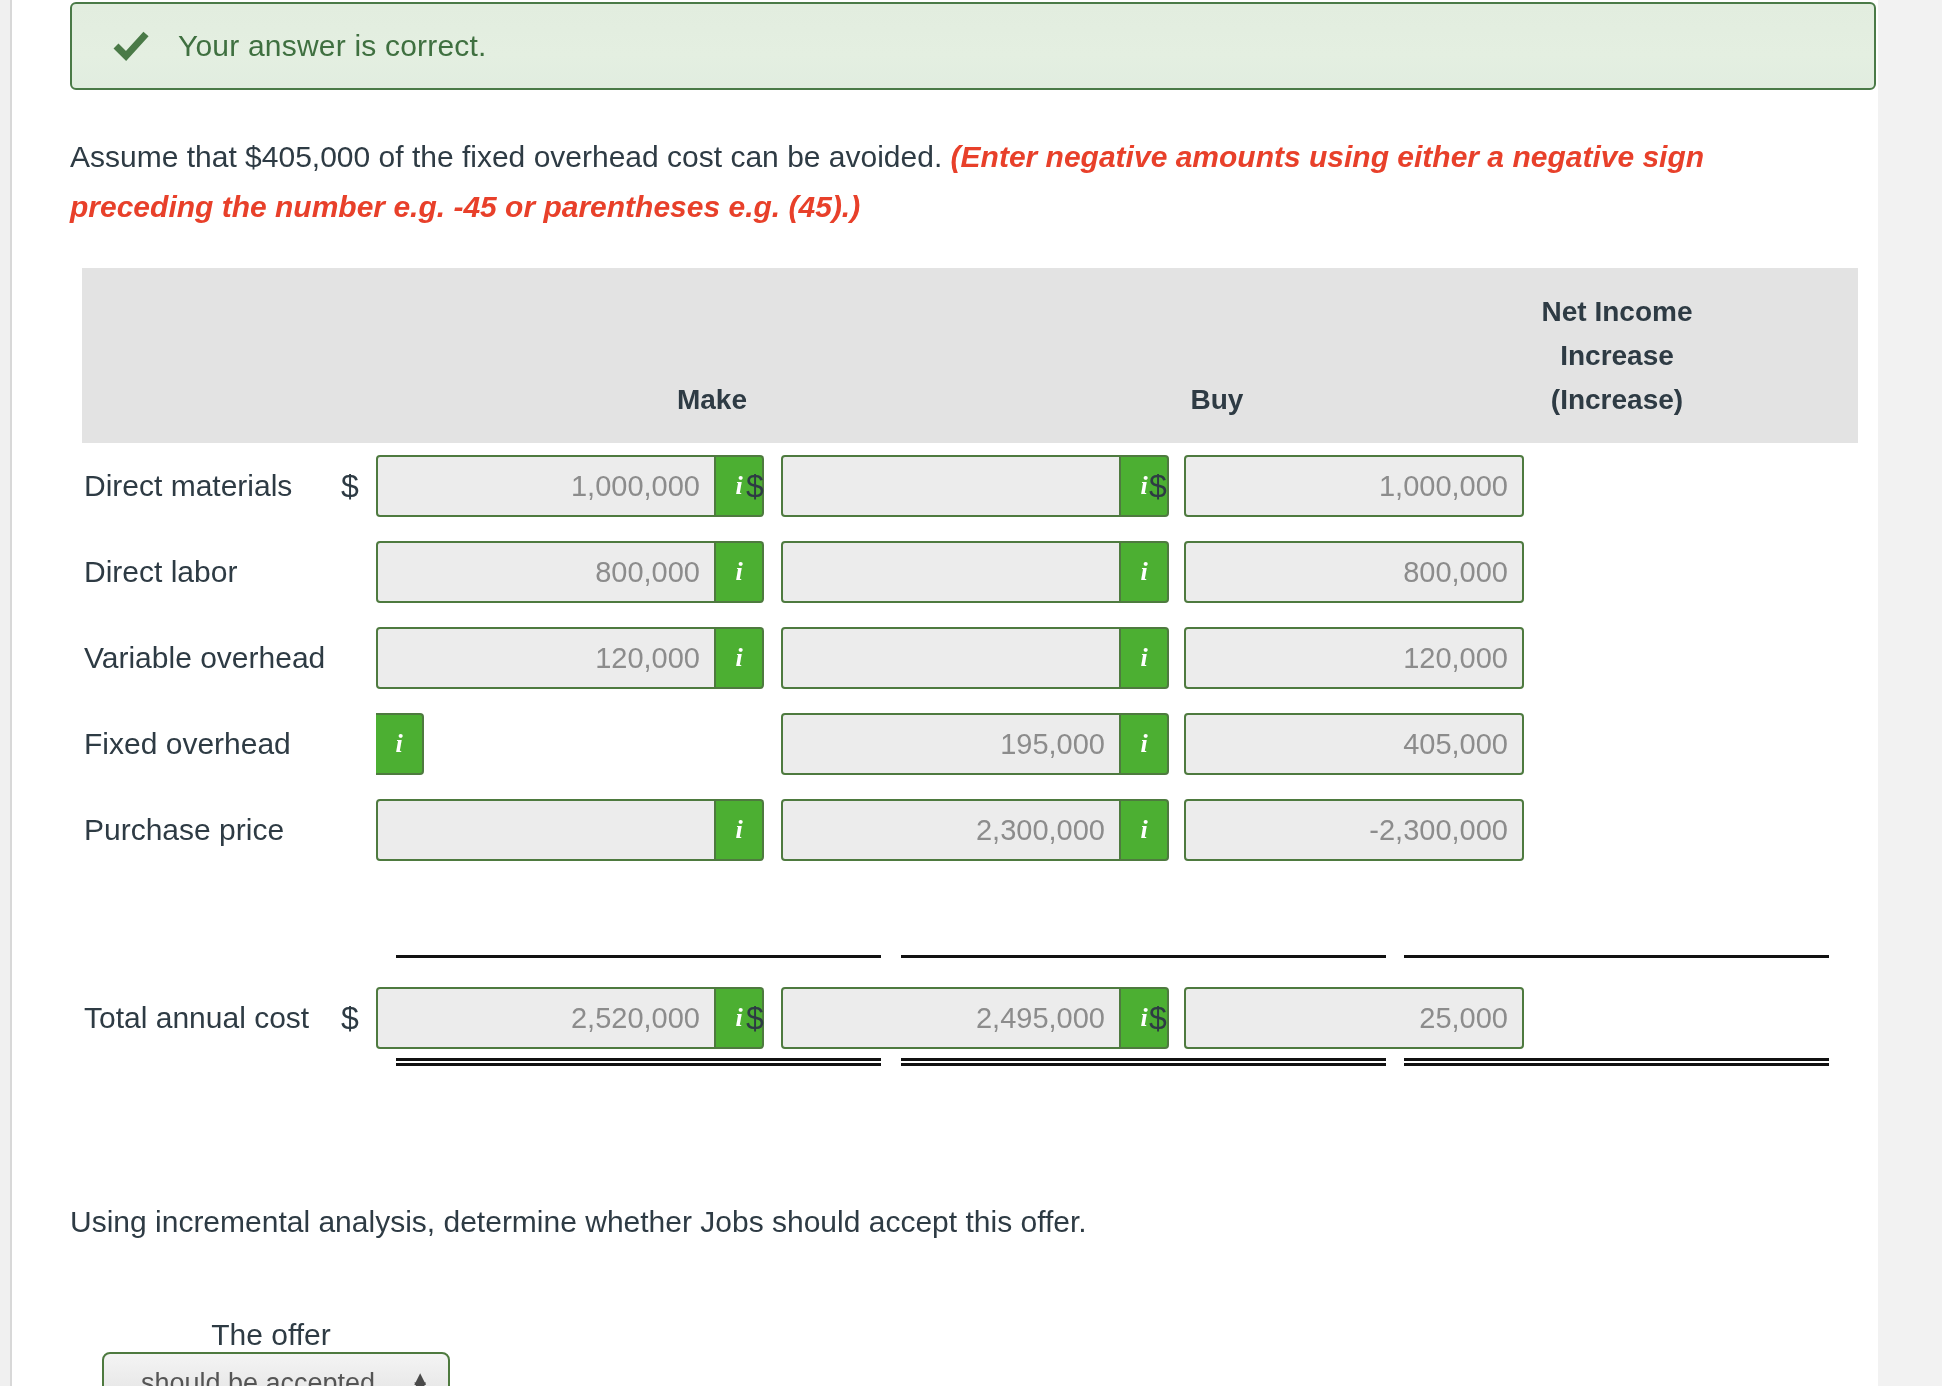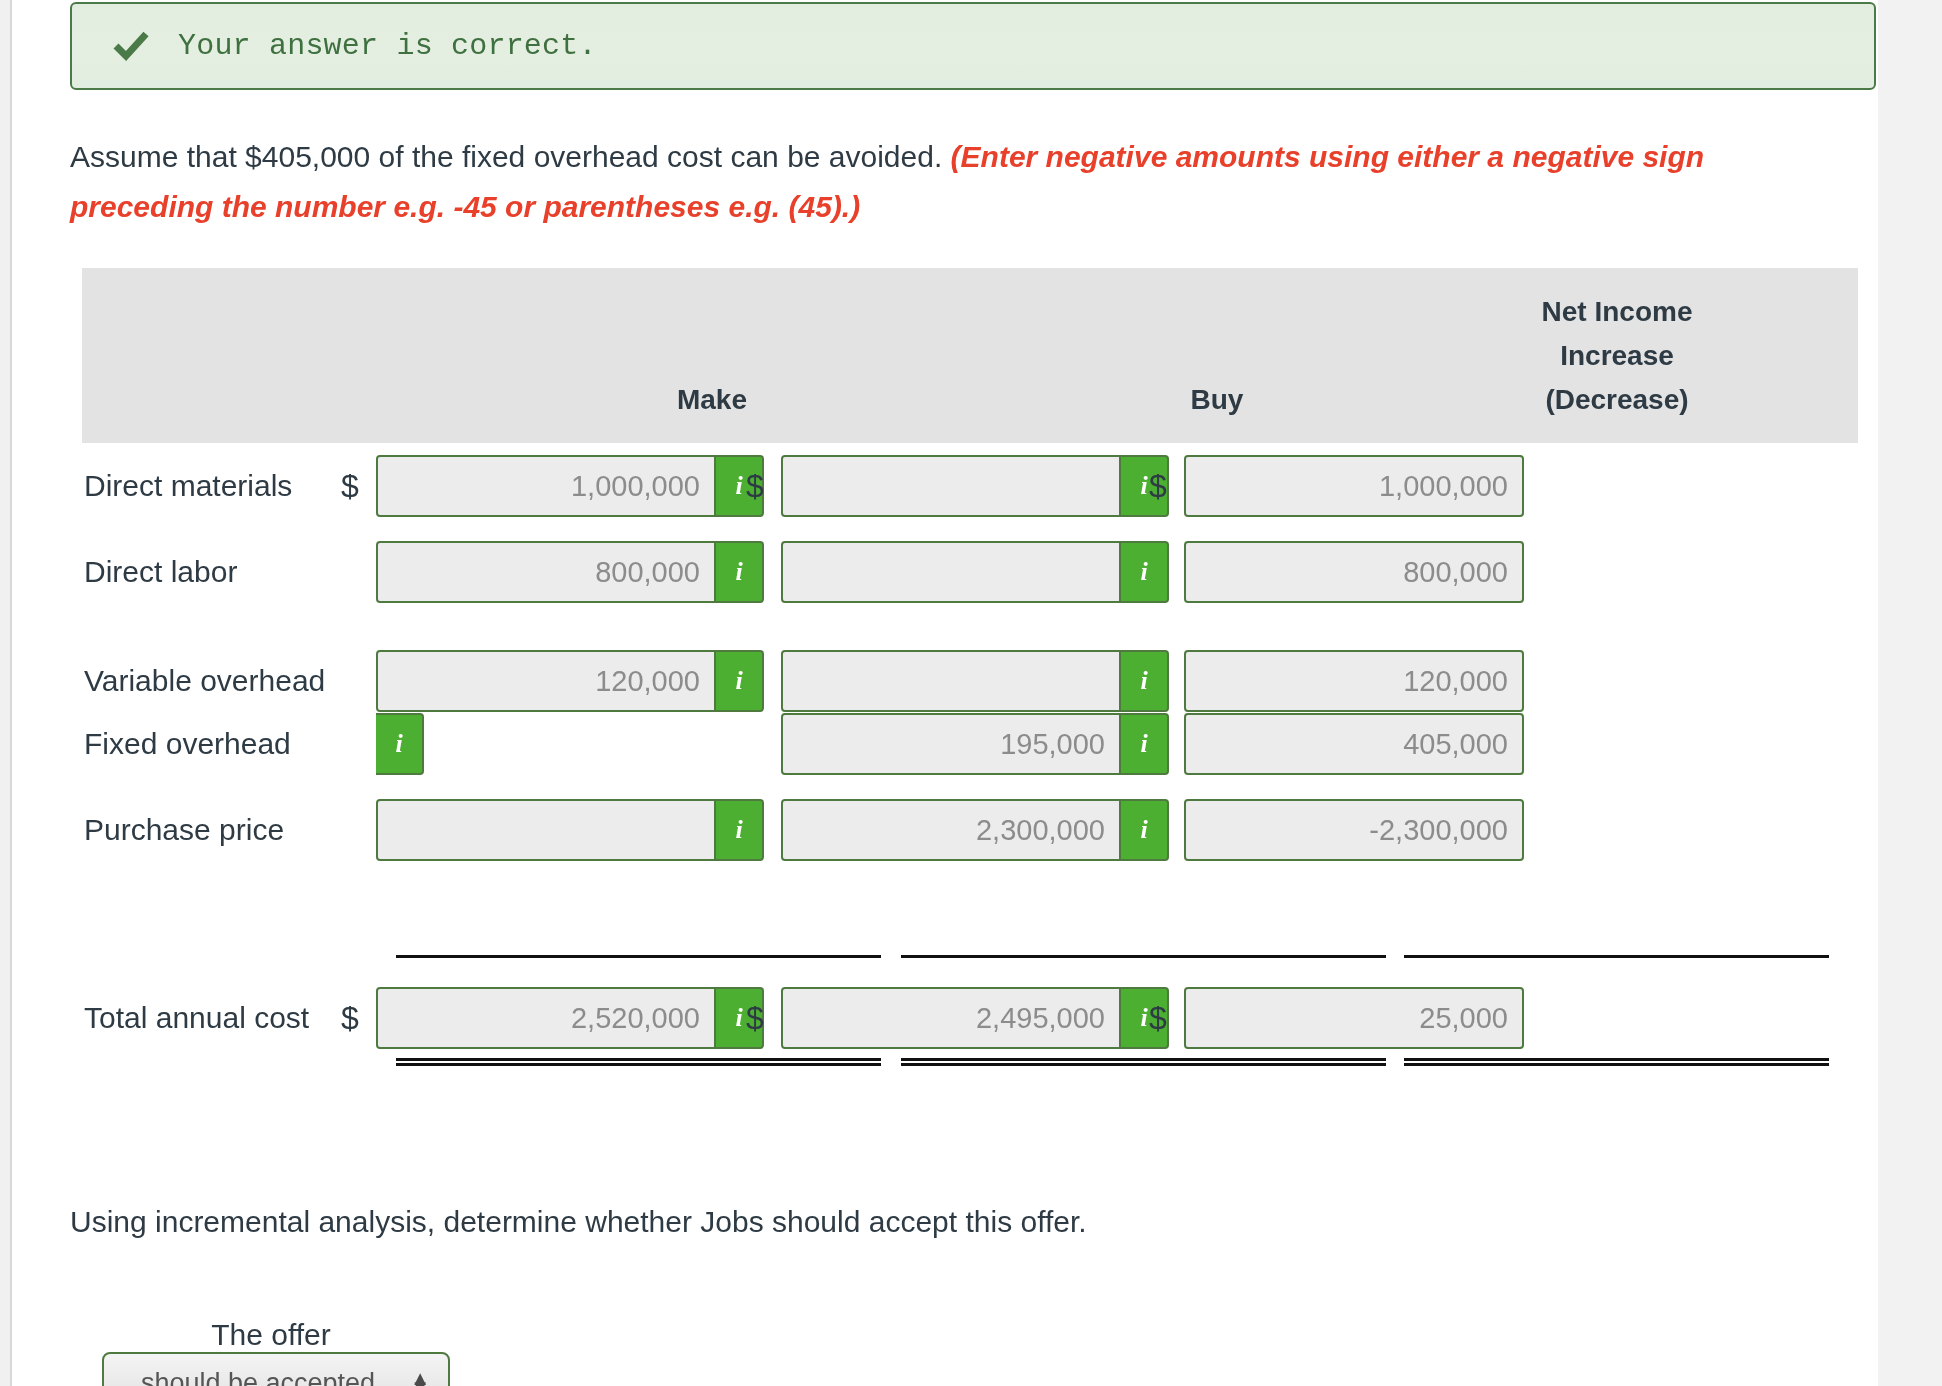--- a/index.html
+++ b/index.html
@@ -60,21 +60,21 @@
     display: flex; align-items: center; justify-content: center;
     color: #4a7a47;
     font-size: 40px;
     line-height: 1;
     font-weight: bold;
   }
   .alert-text {
     margin-left: 26px;
     font-size: 30px;
     color: #3f7040;
-    font-family: Liberation Mono, monospace;
+    font-family: Liberation Sans, sans-serif;
     letter-spacing: .2px;
   }
 
   
   .prompt {
     position: absolute;
     left: 58px; top: 132px;
     width: 1760px;
     font-size: 30px;
     line-height: 50px;
@@ -259,21 +259,21 @@
     <div class="prompt">
       <span>Assume that $405,000 of the fixed overhead cost can be avoided. </span><span class="hint">(Enter negative amounts using either a negative sign preceding the number e.g. -45 or parentheses e.g. (45).)</span>
     </div>
 
     <div class="table-head">
       <div class="th th-make">Make</div>
       <div class="th th-buy">Buy</div>
       <div class="th th-net">
         <div>Net Income</div>
         <div>Increase</div>
-        <div>(Decrease)</div>
+        <div>(Increase)</div>
       </div>
     </div>
 
     <div class="rows">
 
       <div class="row" style="top:448px;padding-left:20px;">
         <div class="row-label">Direct materials</div>
 
         <div class="cell cell-make">
           <div class="dollar">$</div>
@@ -319,21 +319,21 @@
         </div>
 
         <div class="cell cell-net">
           <div class="dollar blank">$</div>
           <div class="field no-info">
             <input type="text" placeholder="800,000" style="">
           </div>
         </div>
       </div>
 
-      <div class="row" style="top:643px;">
+      <div class="row" style="top:620px;">
         <div class="row-label">Variable overhead</div>
 
         <div class="cell cell-make">
           <div class="dollar blank">$</div>
           <div class="field">
             <input type="text" placeholder="120,000" style="">
             <div class="info-btn">i</div>
           </div>
         </div>
 

